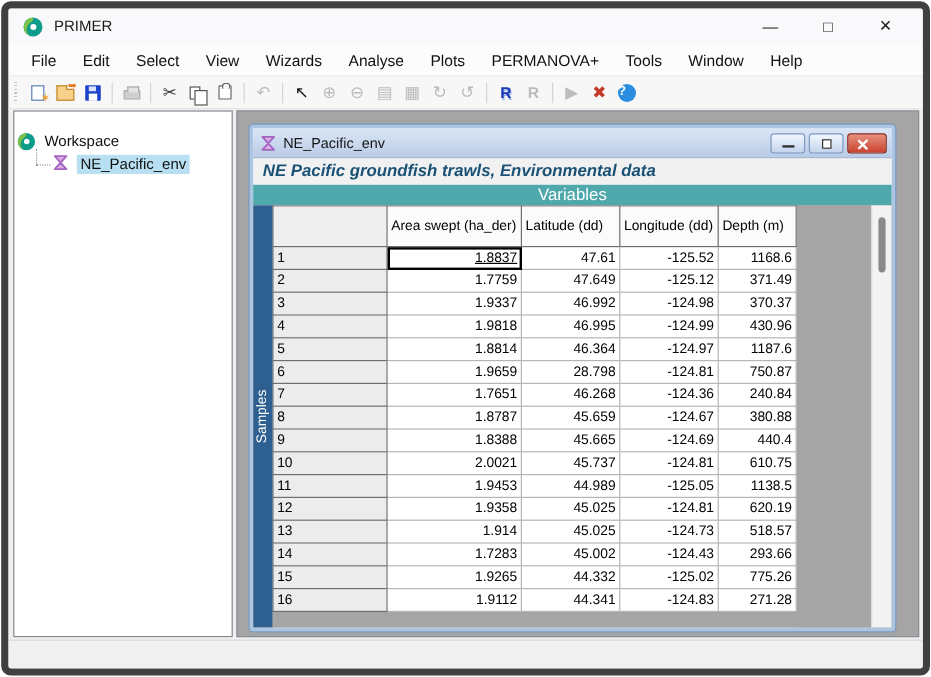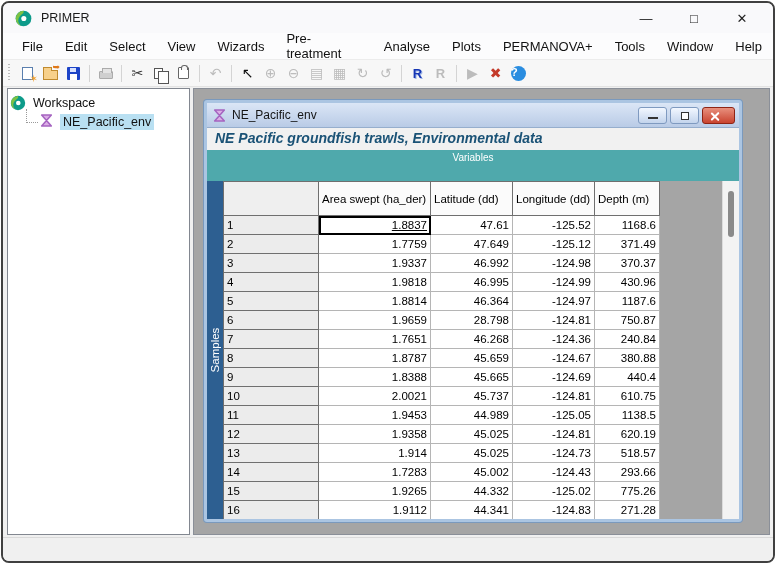--- a/index.html
+++ b/index.html
@@ -2,21 +2,21 @@
 <html style="--teal: #4fa9ac; --samples: #2d5f91; --heading: #1a5276; --sel: #b9e0f2; --mdi: #a5a5a5; --closebtn: #c9432f;"><head>
 <meta charset="utf-8">
 <style>
   :root{
     --heading:#1a5276; --sub:#8a8a8a; --teal:#4fa9ac; --samples:#2d5f91;
     --mdi:#a5a5a5; --sel:#b9e0f2; --closebtn:#c9432f;
   }
   *{box-sizing:border-box; margin:0; padding:0;}
   html,body{width:776px;height:564px;background:#fff;}
   body{font-family:"Liberation Sans","DejaVu Sans",sans-serif;}
-  .app{width:774px;height:562px;margin:1px;border:2px solid #404040;border-radius:8px;
+  .app{width:774px;height:562px;margin:1px;border:6px solid #404040;border-radius:8px;
        overflow:hidden;background:#f0f0f0;display:flex;flex-direction:column;}
   
   .titlebar{height:30px;background:#f9f9fb;display:flex;align-items:center;padding:0 8px 0 12px;flex:0 0 auto;}
   .titlebar .logo{width:17px;height:17px;margin-right:9px;display:inline-flex;}
   .titlebar .title{font-size:12.5px;color:#1a1a1a;}
   .win-controls{margin-left:auto;display:flex;align-items:center;gap:14px;padding-right:6px;}
   .win-btn{width:34px;height:26px;border:none;background:transparent;font-size:13px;color:#222;
            display:flex;align-items:center;justify-content:center;font-family:inherit;cursor:default;}
   
   .menubar{height:26px;background:#fcfcfd;display:flex;align-items:center;padding-left:8px;flex:0 0 auto;}
@@ -44,21 +44,21 @@
   .printer{width:14px;height:8px;background:#cfcfcf;border:1px solid #ababab;margin-top:3px;border-radius:1px;}
   .printer::before{content:"";position:absolute;left:2px;top:-4px;width:8px;height:4px;background:#e4e4e4;border:1px solid #ababab;border-bottom:none;}
   .copy-shape{width:9px;height:11px;background:#fff;border:1px solid #555;margin-left:-4px;}
   .copy-shape::after{content:"";position:absolute;left:3px;top:2px;width:9px;height:11px;background:#fff;border:1px solid #555;}
   .clipboard{width:11px;height:12px;background:#fff;border:1px solid #666;border-radius:1px;}
   .clipboard::before{content:"";position:absolute;left:2px;top:-3px;width:5px;height:4px;border:1px solid #666;border-bottom:none;border-radius:3px 3px 0 0;background:#f7f7f7;}
   .help-circle{width:15px;height:15px;border-radius:50%;background:#2a8de0;color:#fff;
                display:inline-flex;align-items:center;justify-content:center;font-size:11px;font-weight:700;}
   
   .main{flex:1 1 auto;display:flex;padding:1px 3px 2px 4px;gap:3px;min-height:0;background:#f0f0f0;}
-  .tree{width:183px;background:#fff;border:1px solid #828790;overflow:hidden;padding:4px 2px;flex:0 0 auto;}
+  .tree{width:183px;background:#fff;border:1px solid #828790;overflow:hidden;padding:15px 2px;flex:0 0 auto;}
   .tree-node{display:flex;align-items:center;height:19px;font-size:12.5px;color:#111;}
   .tree-node .nicon{width:16px;height:16px;margin-right:4px;display:inline-flex;flex:0 0 auto;}
   .tree-node.child{padding-left:12px;}
   .connector{width:12px;height:14px;border-left:1px dotted #9a9a9a;border-bottom:1px dotted #9a9a9a;margin:-6px 2px 6px 4px;flex:0 0 auto;}
   .tree-label{padding:1px 3px;}
   .tree-label.selected{background:var(--sel);}
   .mdi{flex:1 1 auto;background:var(--mdi);border:1px solid #8a8f98;position:relative;overflow:hidden;}
   
   .doc{position:absolute;left:10px;top:11px;width:538px;height:422px;
        border:3px solid #abc5e2;box-shadow:0 0 0 1px #7a99bd, inset 0 0 0 1px #e8f1fb;
@@ -73,21 +73,21 @@
   .doc-btn .minbar{position:absolute;left:9px;bottom:4px;width:10px;height:2px;background:#333;}
   .doc-btn .restorebox{position:absolute;left:10px;top:4px;width:8px;height:8px;border:1.5px solid #333;background:#fff;}
   .doc-btn.close{width:33px;background:linear-gradient(#e8907e,#c9432f);border-color:#8e2415;}
   .doc-btn.close::before,.doc-btn.close::after{content:"";position:absolute;left:11px;top:3px;width:2.4px;height:11px;background:#fff;border-radius:1px;}
   .doc-btn.close::before{transform:rotate(45deg);}
   .doc-btn.close::after{transform:rotate(-45deg);}
   .doc-body{flex:1 1 auto;display:flex;flex-direction:column;min-height:0;background:#f1f1f1;}
   .doc-heading{padding:2px 8px 3px 8px;flex:0 0 auto;}
   .doc-heading .h1{font-size:14px;font-style:italic;font-weight:600;color:var(--heading);line-height:17px;}
   .doc-heading .h2{font-size:13px;font-style:italic;color:var(--sub);line-height:15px;}
-  .variables-bar{height:31px;background:var(--teal);color:#fff;font-size:10px;text-align:center;line-height:16px;flex:0 0 auto;}
+  .variables-bar{height:17px;background:var(--teal);color:#fff;font-size:14px;text-align:center;line-height:16px;flex:0 0 auto;}
   .table-zone{flex:1 1 auto;display:flex;min-height:0;overflow:hidden;background:var(--mdi);}
   .samples-bar{width:16px;background:var(--samples);color:#fff;flex:0 0 auto;position:relative;}
   .samples-bar span{position:absolute;left:50%;top:50%;transform:translate(-50%,-50%) rotate(-90deg);
                     font-size:11.5px;white-space:nowrap;}
   table.grid{border-collapse:collapse;table-layout:fixed;align-self:flex-start;flex:0 0 auto;background:#fff;}
   .grid th,.grid td{font-weight:400;font-size:11.5px;height:19px;padding:0 3px;overflow:hidden;white-space:nowrap;}
   .grid thead th{background:#fbfbfb;border:1px solid #6f6f6f;text-align:left;height:34px;}
   .grid thead th.corner{background:#efefef;}
   .grid th.rowhdr{background:#ececec;border:1px solid #6f6f6f;text-align:left;}
   .grid td{background:#fff;border:1px solid #b5b5b5;text-align:right;color:#000;}
@@ -119,21 +119,20 @@
       <button class="win-btn">✕</button>
     </div>
   </div>
 
   <nav class="menubar">
       <span class="menu-item">File</span>
       <span class="menu-item">Edit</span>
       <span class="menu-item">Select</span>
       <span class="menu-item">View</span>
       <span class="menu-item">Wizards</span>
-      <span class="menu-item">Pre-treatment</span>
       <span class="menu-item">Analyse</span>
       <span class="menu-item">Plots</span>
       <span class="menu-item">PERMANOVA+</span>
       <span class="menu-item">Tools</span>
       <span class="menu-item">Window</span>
       <span class="menu-item">Help</span>
     </nav>
 
   <div class="toolbar">
     <span class="grip"></span>

